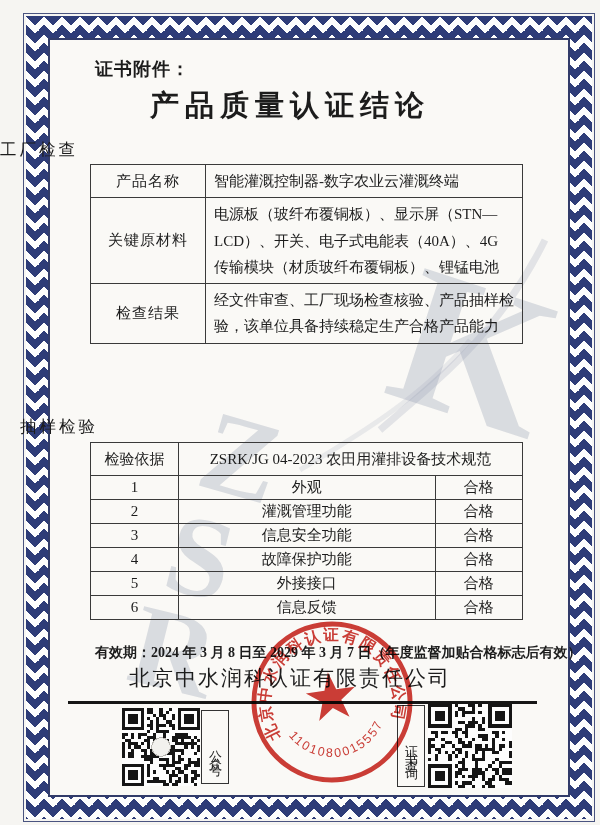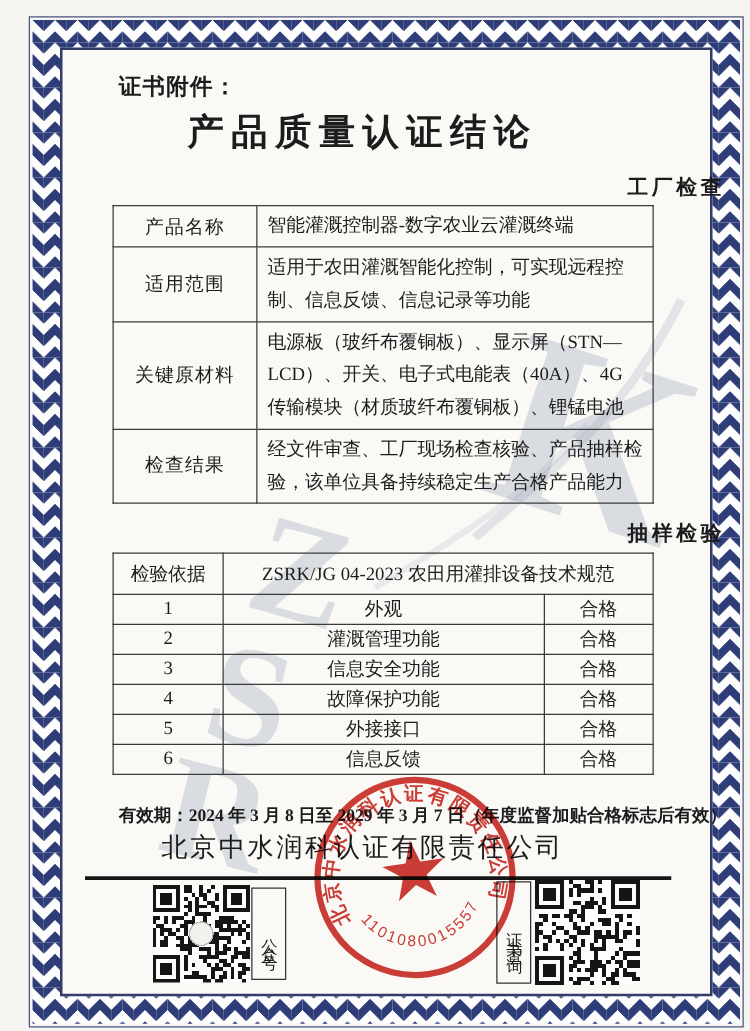--- a/index.html
+++ b/index.html
@@ -33,22 +33,22 @@
   
   .wm-letter {
     position:absolute; font-family:"Liberation Serif",serif; font-weight:bold;
     color:rgba(143,152,172,0.30); line-height:1; z-index:1; user-select:none;
   }
   
   .attachment { position:absolute; left:95px; top:57px; font-size:18px; font-weight:bold; letter-spacing:1px; z-index:2; }
   .doc-title { position:absolute; left:0; right:20px; top:86px; text-align:center;
     font-family:"Liberation Sans","DejaVu Sans",sans-serif;
     font-size:29px; font-weight:bold; letter-spacing:6px; z-index:2; }
-  .section-title { position:absolute; left:0; right:20px; text-align:right;
-    font-size:16.5px; font-weight:bold; letter-spacing:3px; z-index:2; }
+  .section-title { position:absolute; left:0; right:20px; text-align:left;
+    font-size:16.5px; font-weight:normal; letter-spacing:3px; z-index:2; }
   .s1 { top:139px; } .s2 { top:416px;padding-left:20px; }
   
   table { position:absolute; left:90px; width:433px; border-collapse:collapse; z-index:2; background:transparent; }
   .t1 { top:164px; } .t2 { top:442px; }
   td, th { border:1px solid #3a3a3a; font-size:15px; font-weight:normal; vertical-align:middle; }
   .t1 .lbl { width:115px; text-align:center; letter-spacing:1px; }
   .t1 .val { text-align:left; padding:3px 8px; line-height:1.75; }
   .t1 .lbl-long { letter-spacing:0; font-size:12.5px; }
   .t2 td { text-align:center; }
   .t2 .c-no { width:88px; } .t2 .c-item { width:235px; } .t2 .c-res { width:110px; }
@@ -93,24 +93,20 @@
 
   <div class="attachment">证书附件：</div>
   <div class="doc-title">产品质量认证结论</div>
   <div class="section-title s1">工厂检查</div>
 
   <table class="t1">
     <tbody>
         <tr style="height:26px;">
       <td class="lbl">产品名称</td>
       <td class="val">智能灌溉控制器-数字农业云灌溉终端</td>
-    </tr>
-    <tr style="height:46px;">
-      <td class="lbl">适用范围</td>
-      <td class="val">适用于农田灌溉智能化控制，可实现远程控制、信息反馈、信息记录等功能</td>
     </tr>
     <tr style="height:74px;">
       <td class="lbl">关键原材料</td>
       <td class="val">电源板（玻纤布覆铜板）、显示屏（STN—LCD）、开关、电子式电能表（40A）、4G 传输模块（材质玻纤布覆铜板）、锂锰电池</td>
     </tr>
     <tr style="height:50px;">
       <td class="lbl">检查结果</td>
       <td class="val">经文件审查、工厂现场检查核验、产品抽样检验，该单位具备持续稳定生产合格产品能力</td>
     </tr>
   </tbody>

